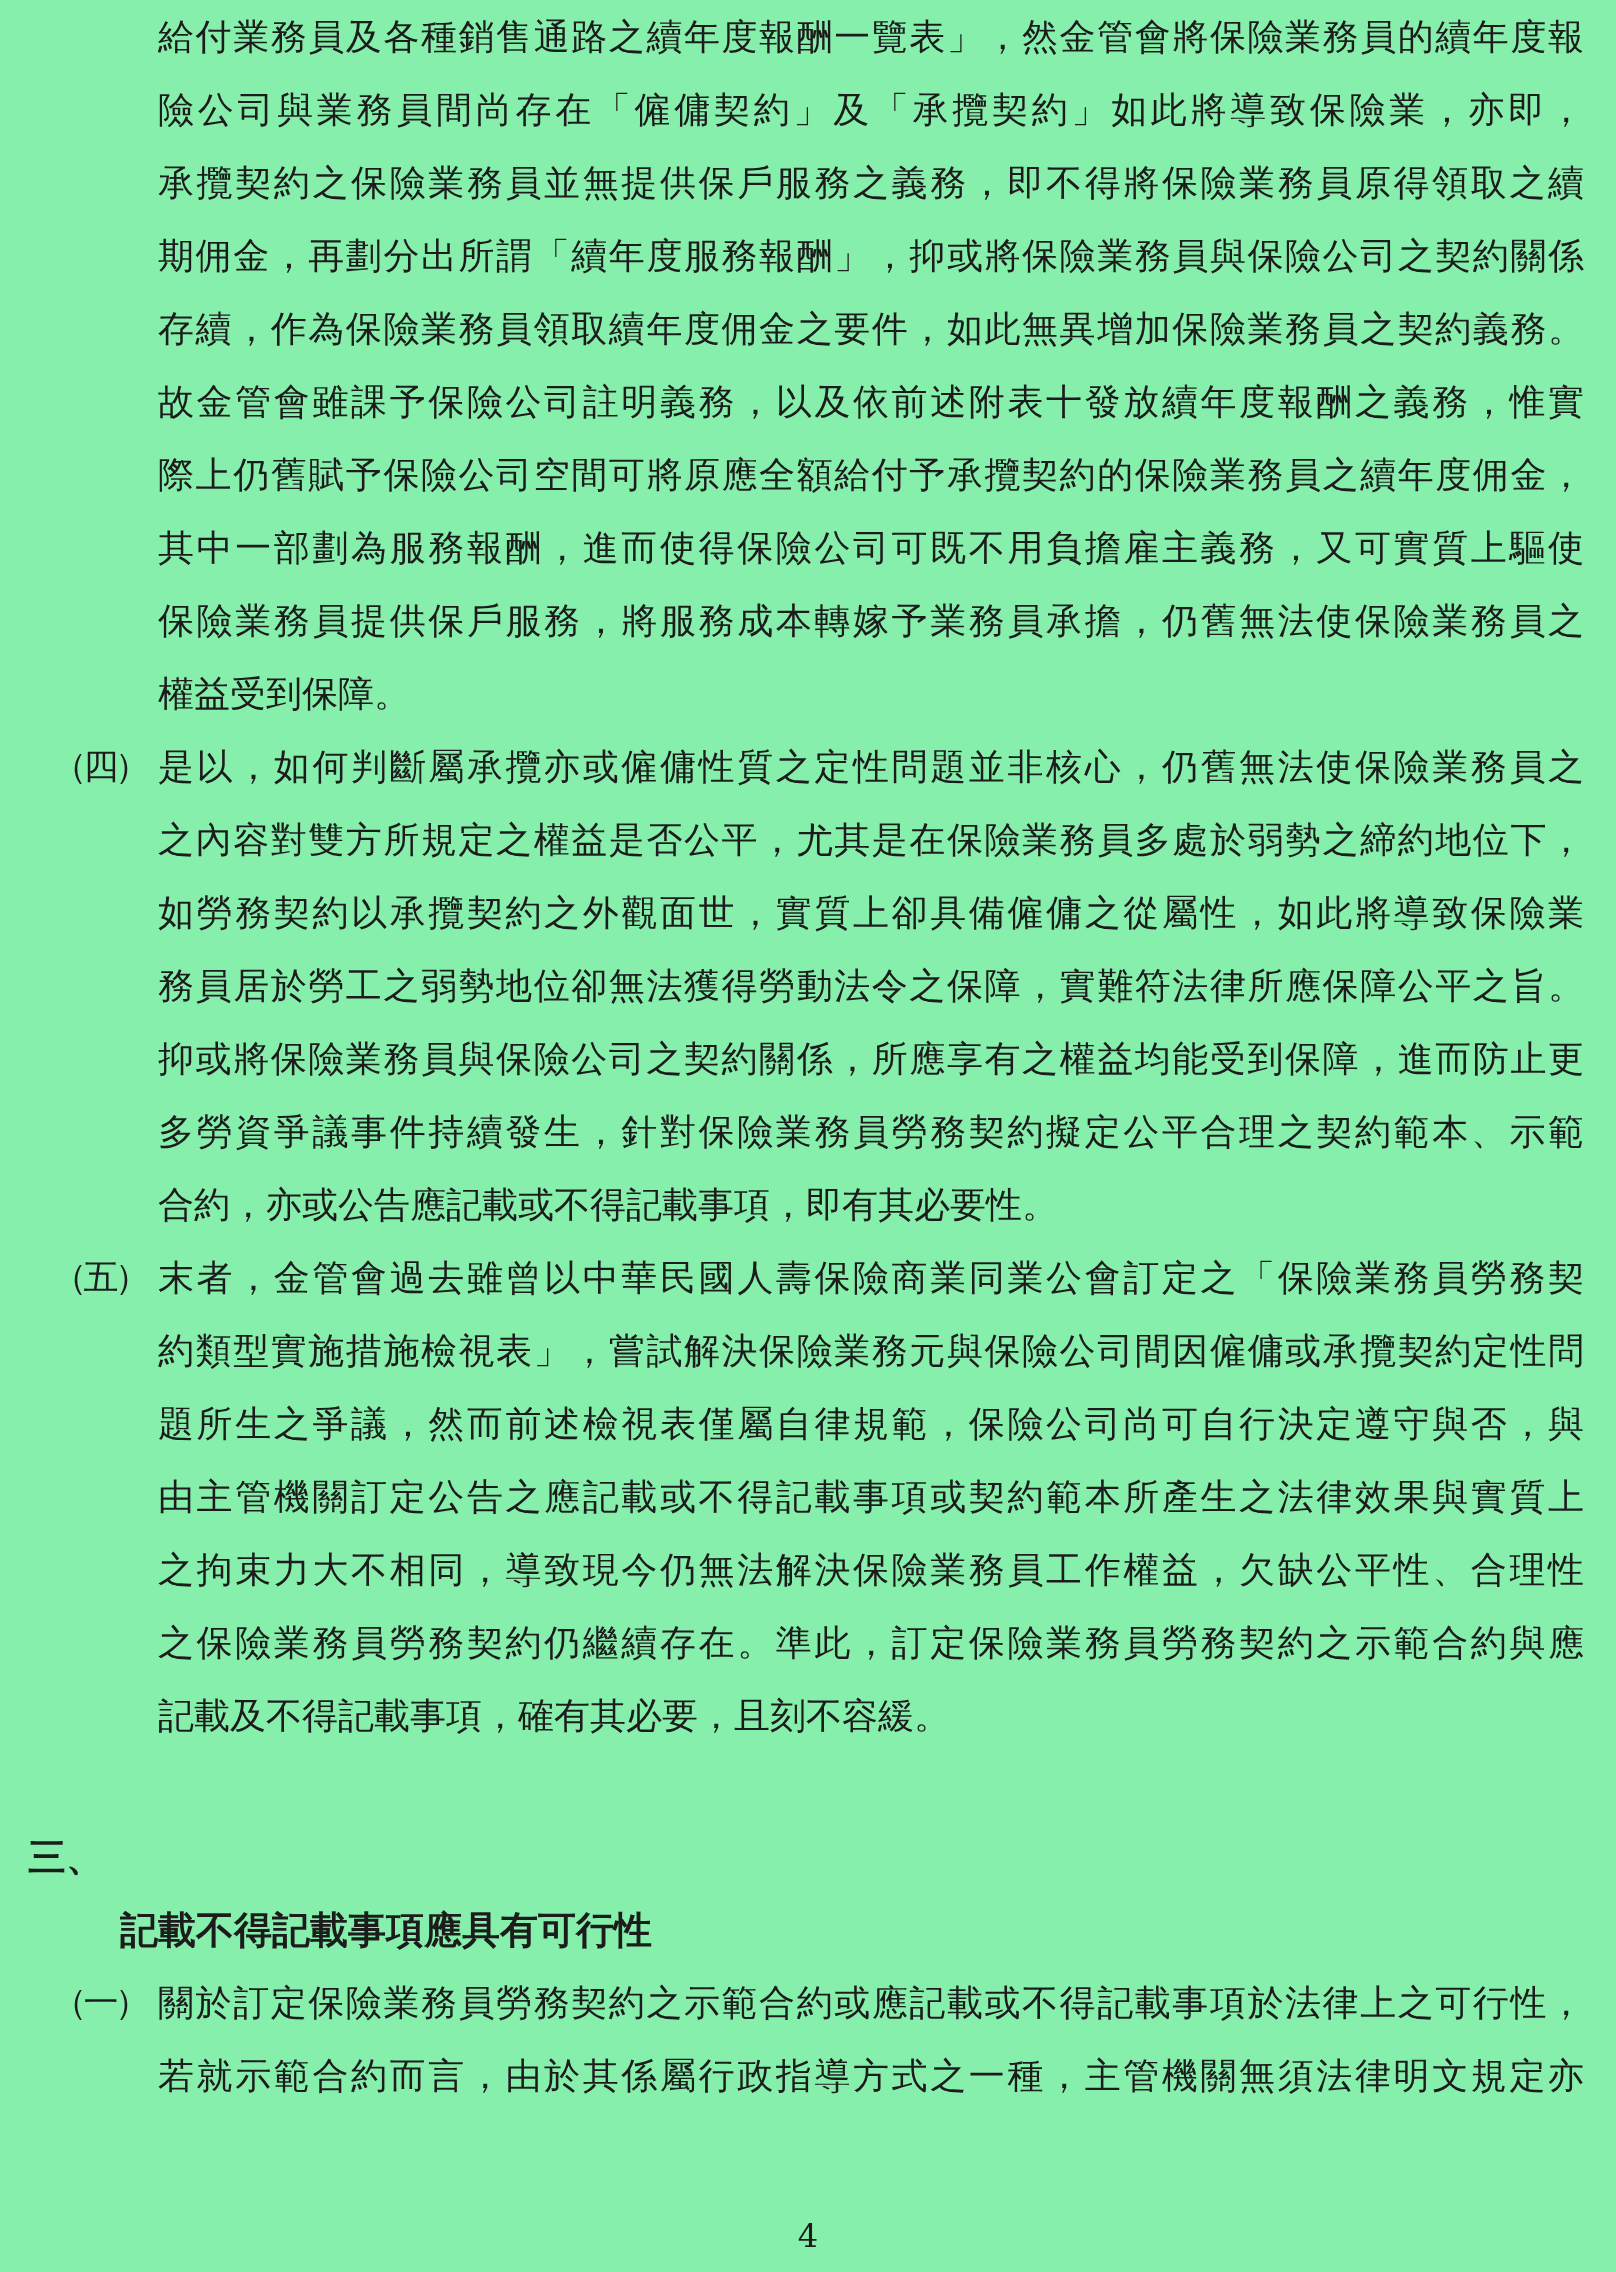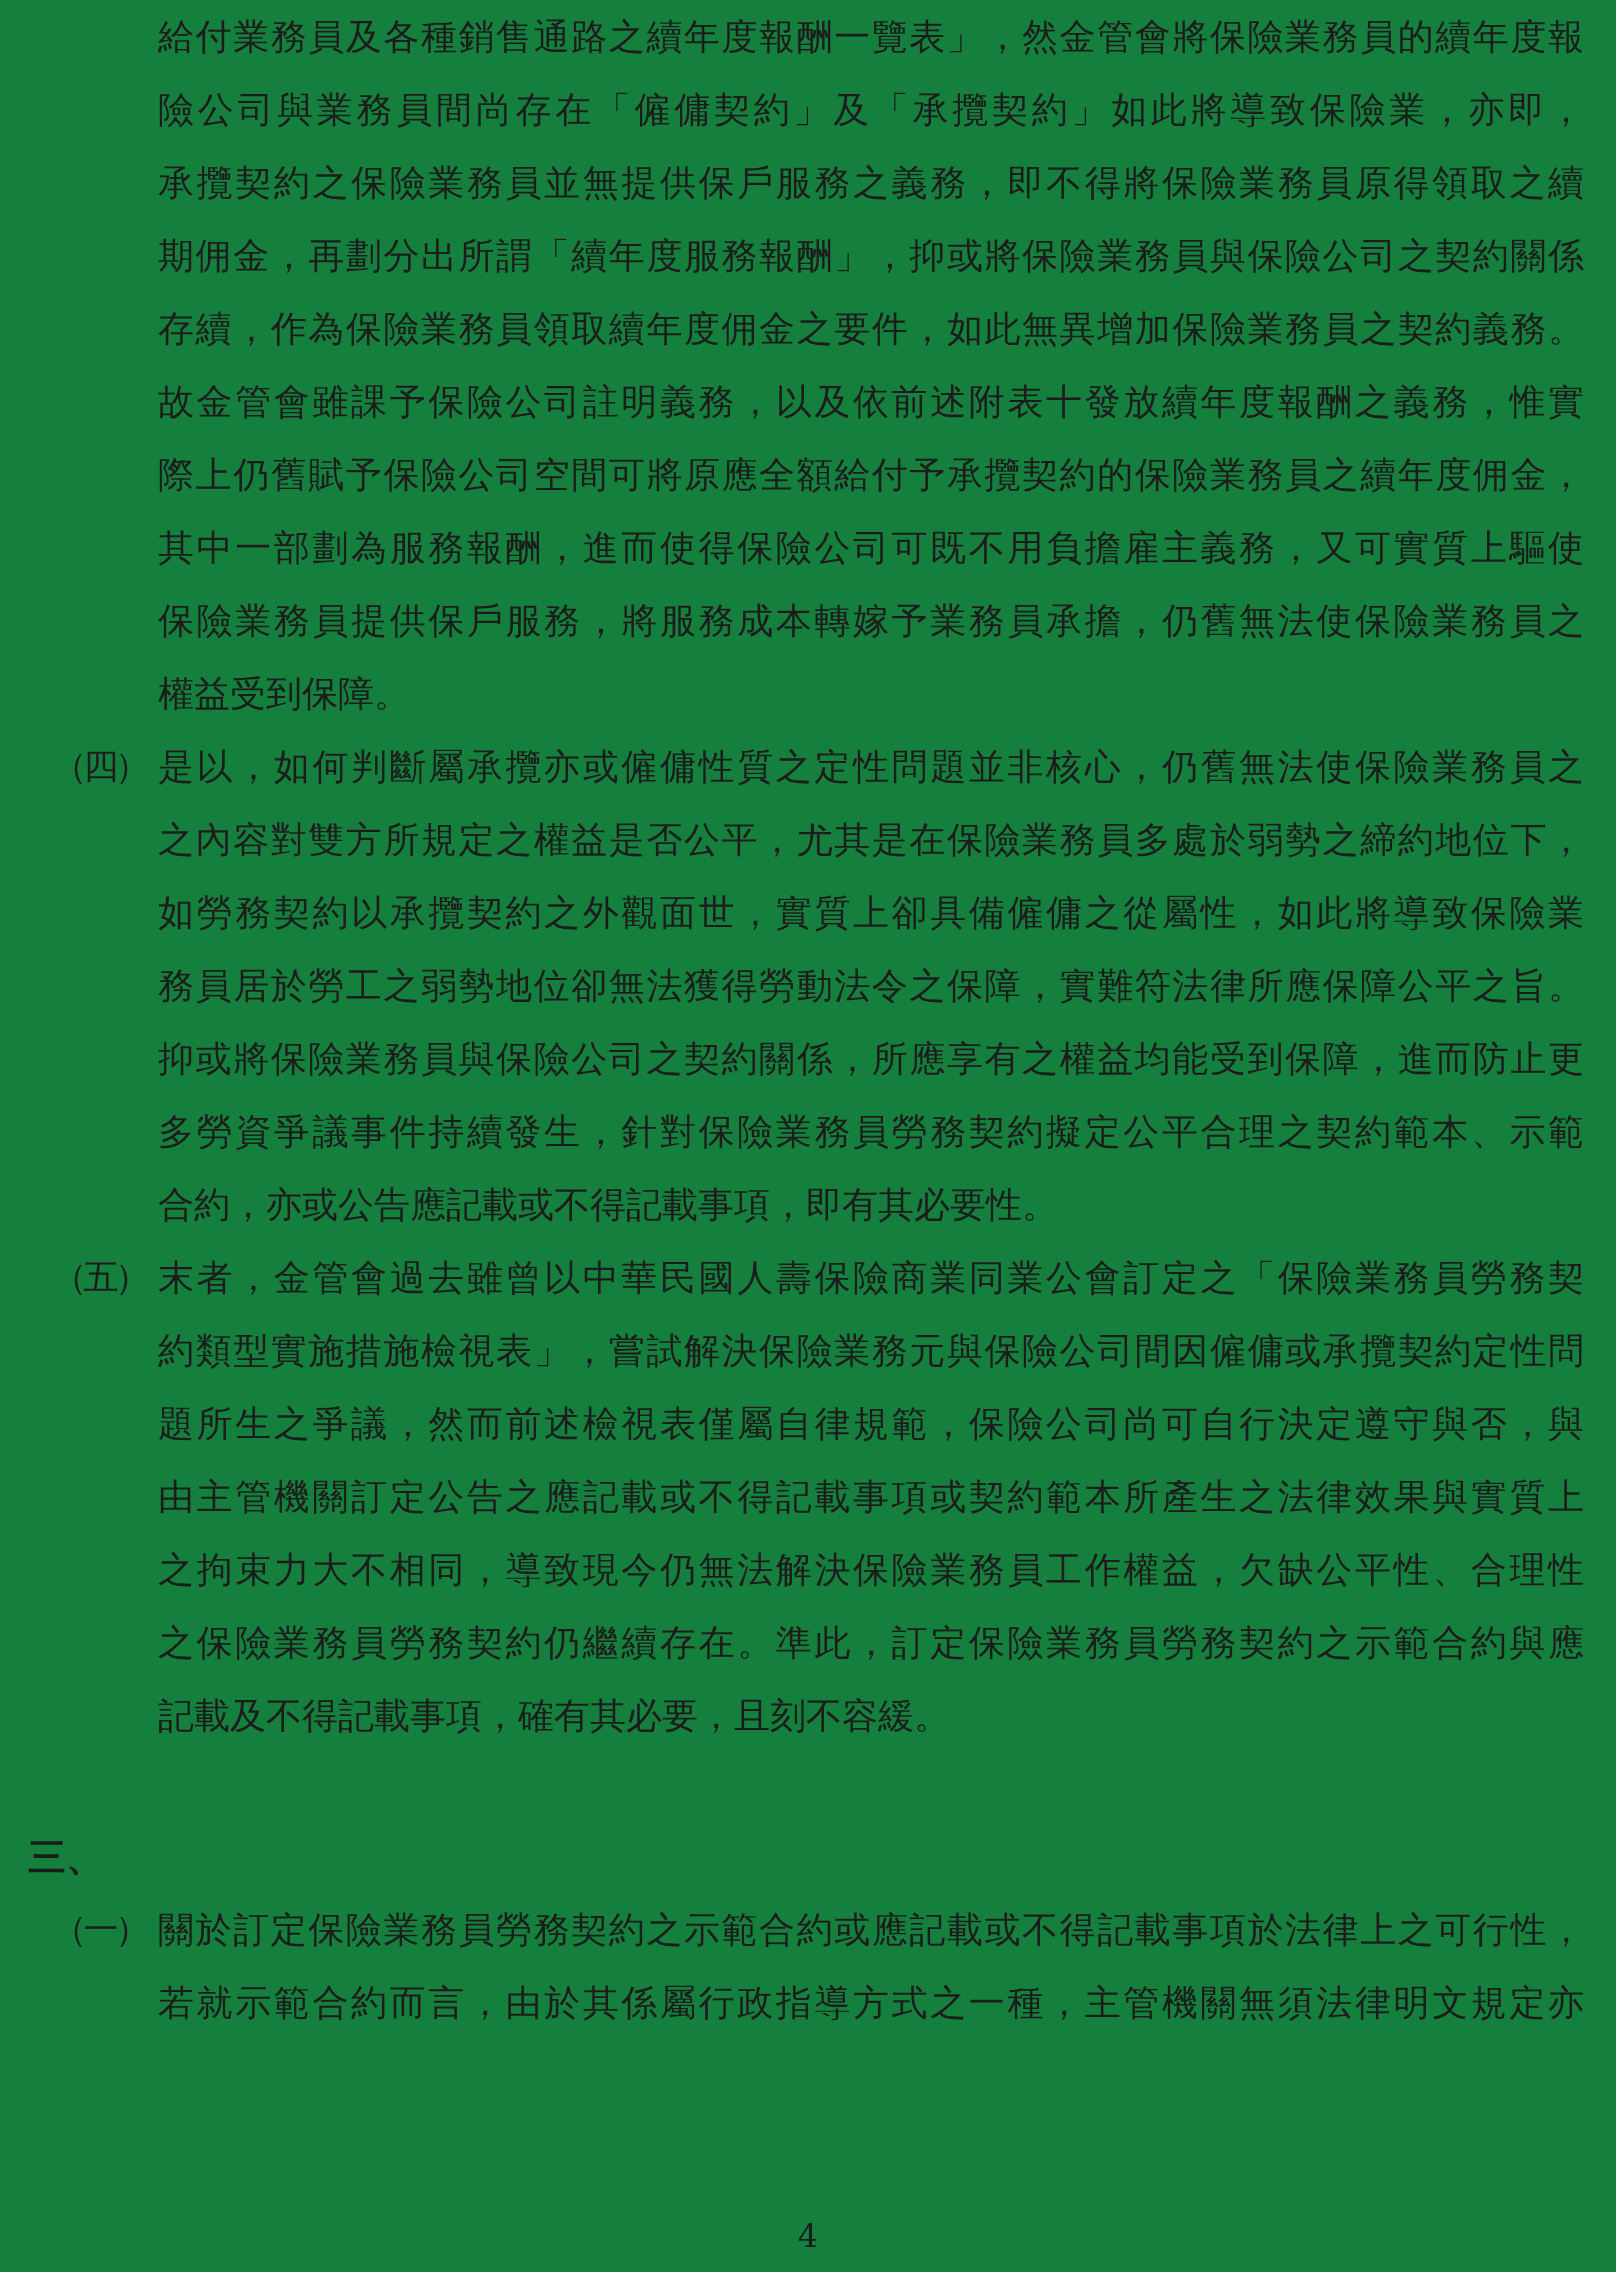--- a/index.html
+++ b/index.html
@@ -6,21 +6,21 @@
   html, body {
     margin: 0;
     padding: 0;
     background: #e8e8e8;
   }
   .page {
     position: relative;
     width: 1616px;
     height: 2273px;
     margin: 0 auto;
-    background: #15803d;
+    background: #86efac;
     font-family: "DejaVu Serif", "Liberation Serif", serif;
     color: #1c1c1c;
     overflow: hidden;
   }
   .text-flow {
     position: absolute;
     top: 0;
     left: 0;
     right: 0;
   }
@@ -118,20 +118,21 @@
       <div class="line j">由主管機關訂定公告之應記載或不得記載事項或契約範本所產生之法律效果與實質上</div>
       <div class="line j">之拘束力大不相同，導致現今仍無法解決保險業務員工作權益，欠缺公平性、合理性</div>
       <div class="line j">之保險業務員勞務契約仍繼續存在。準此，訂定保險業務員勞務契約之示範合約與應</div>
       <div class="line l">記載及不得記載事項，確有其必要，且刻不容緩。</div>
     </section>
 
     <section class="heading-block">
       <div class="hline j">
         <span class="hmarker">三、</span>
       </div>
+      <div class="hline l">記載不得記載事項應具有可行性</div>
     </section>
 
     <section>
       <div class="line j">
         <span class="marker">（一）</span><span>關於訂定保險業務員勞務契約之示範合約或應記載或不得記載事項於法律上之可行性，</span>
       </div>
       <div class="line j">若就示範合約而言，由於其係屬行政指導方式之一種，主管機關無須法律明文規定亦</div>
     </section>
 
   </div>

